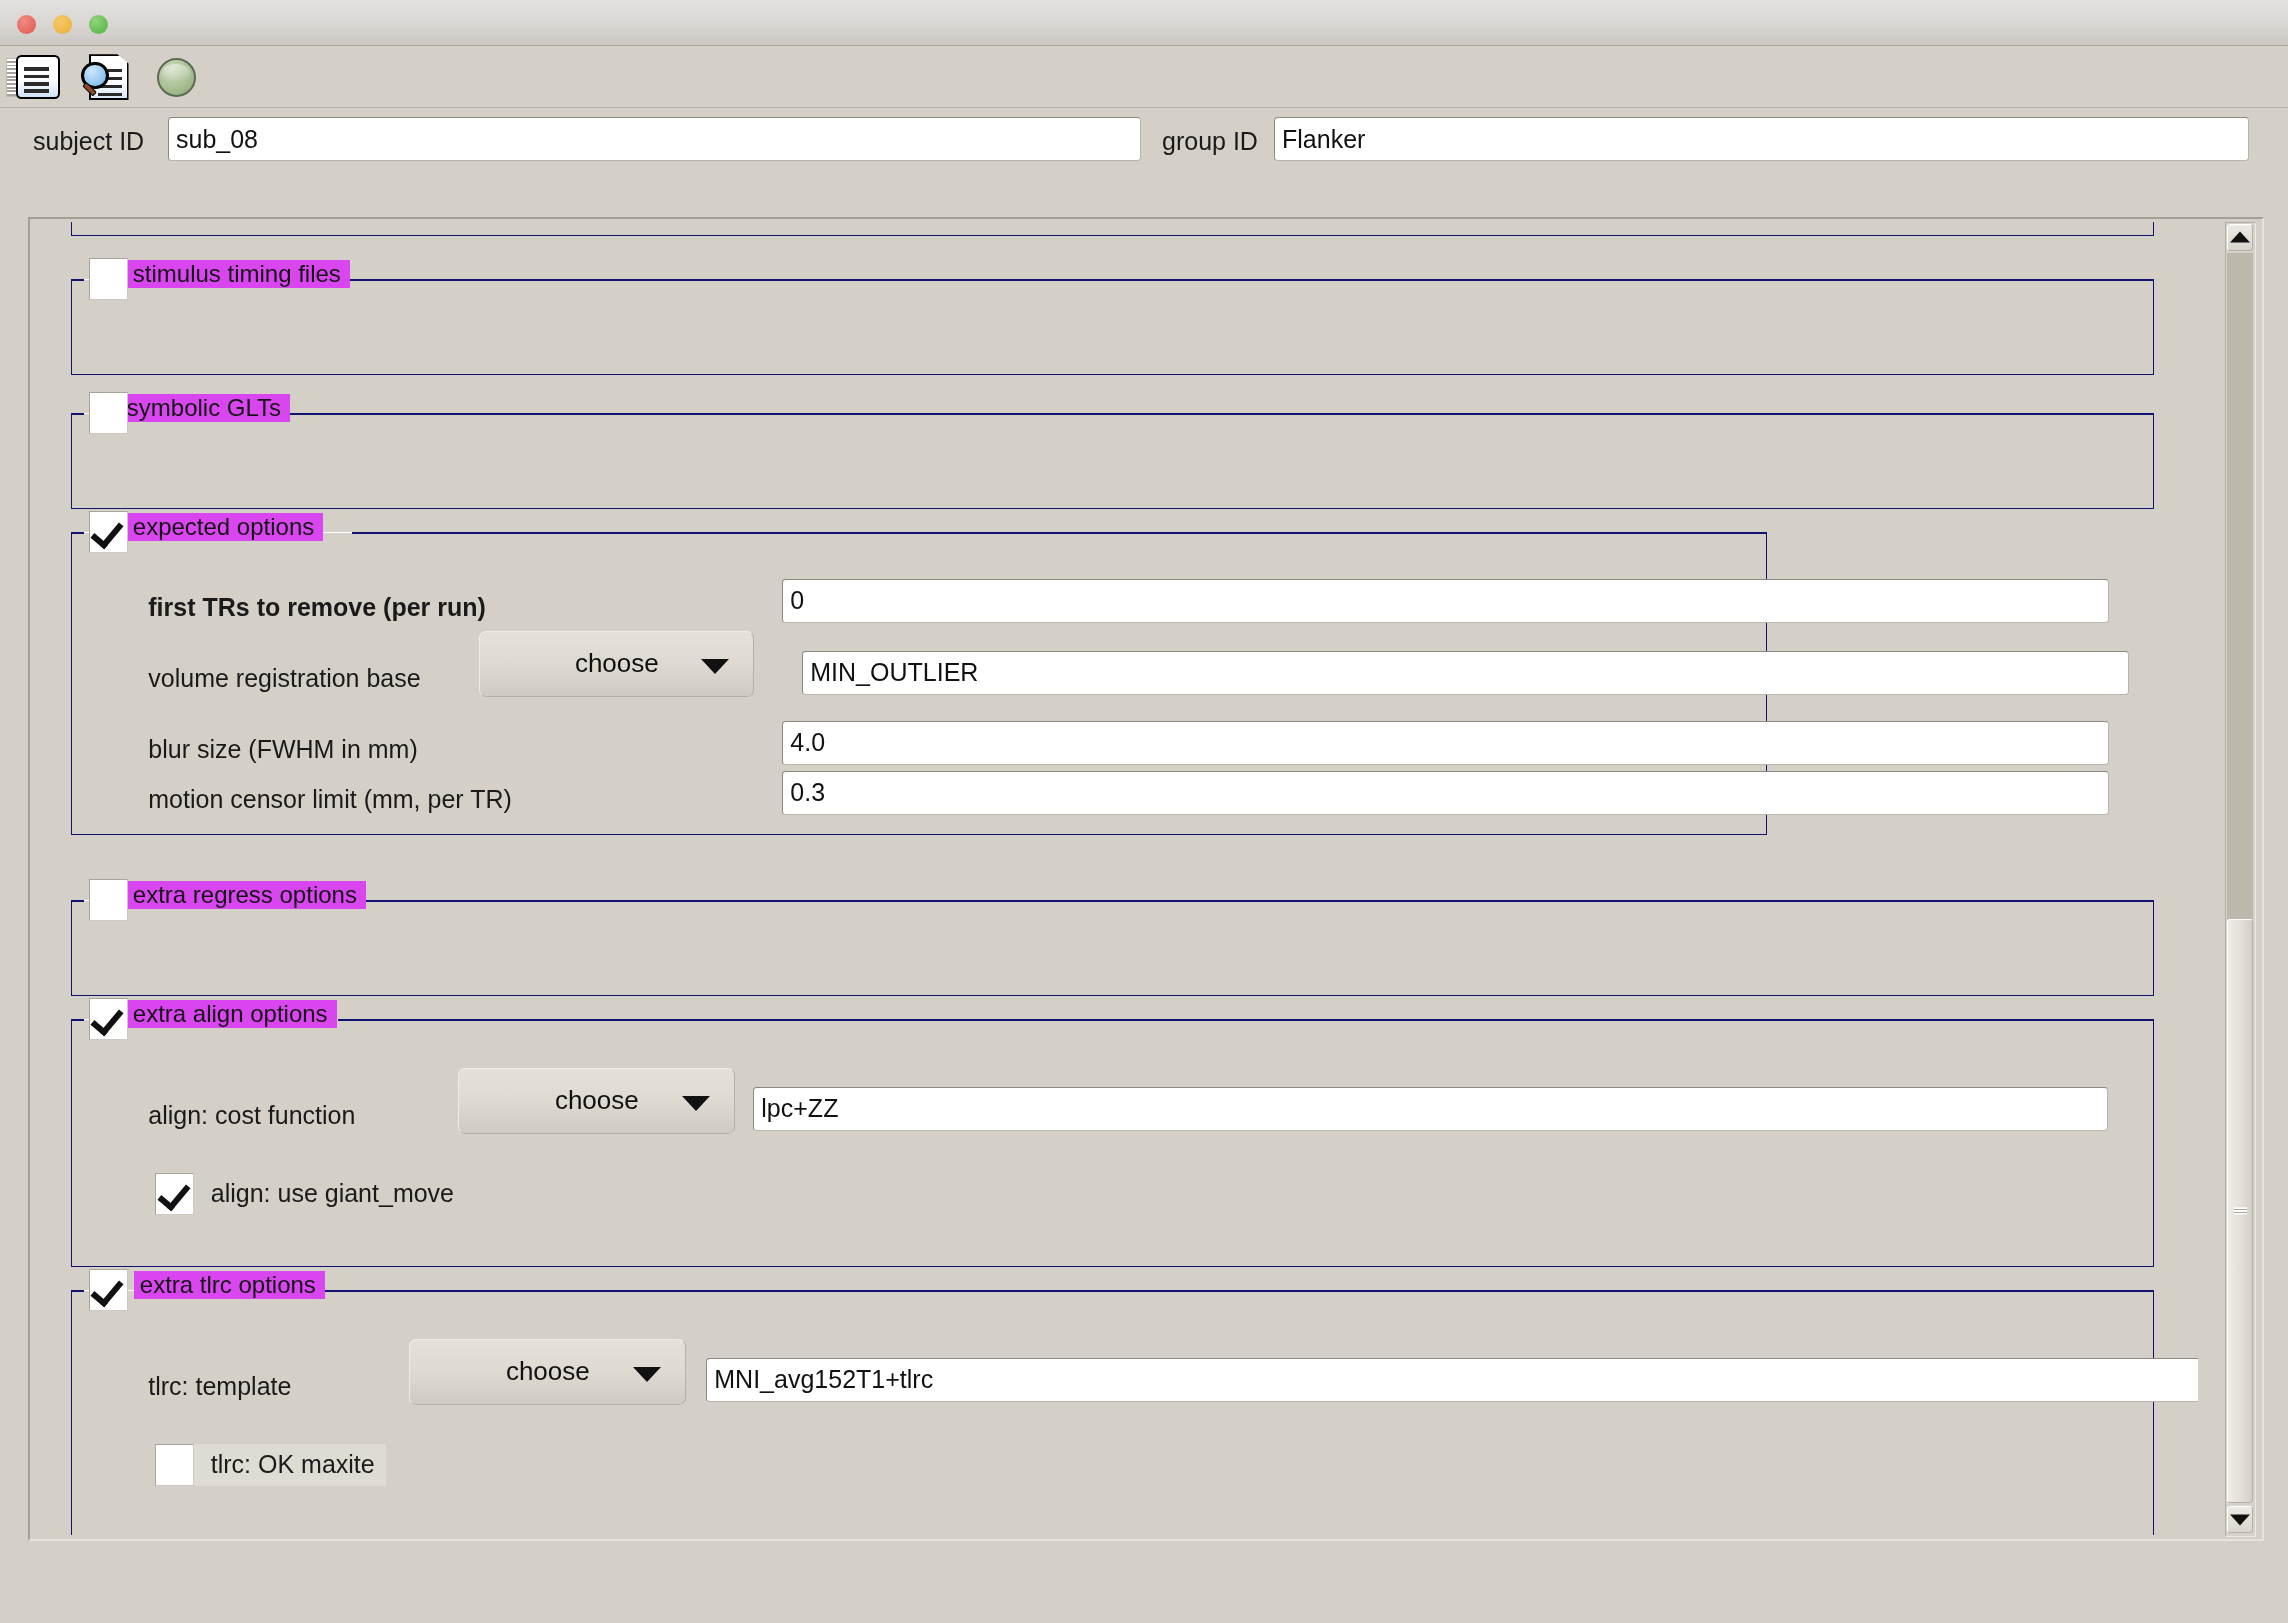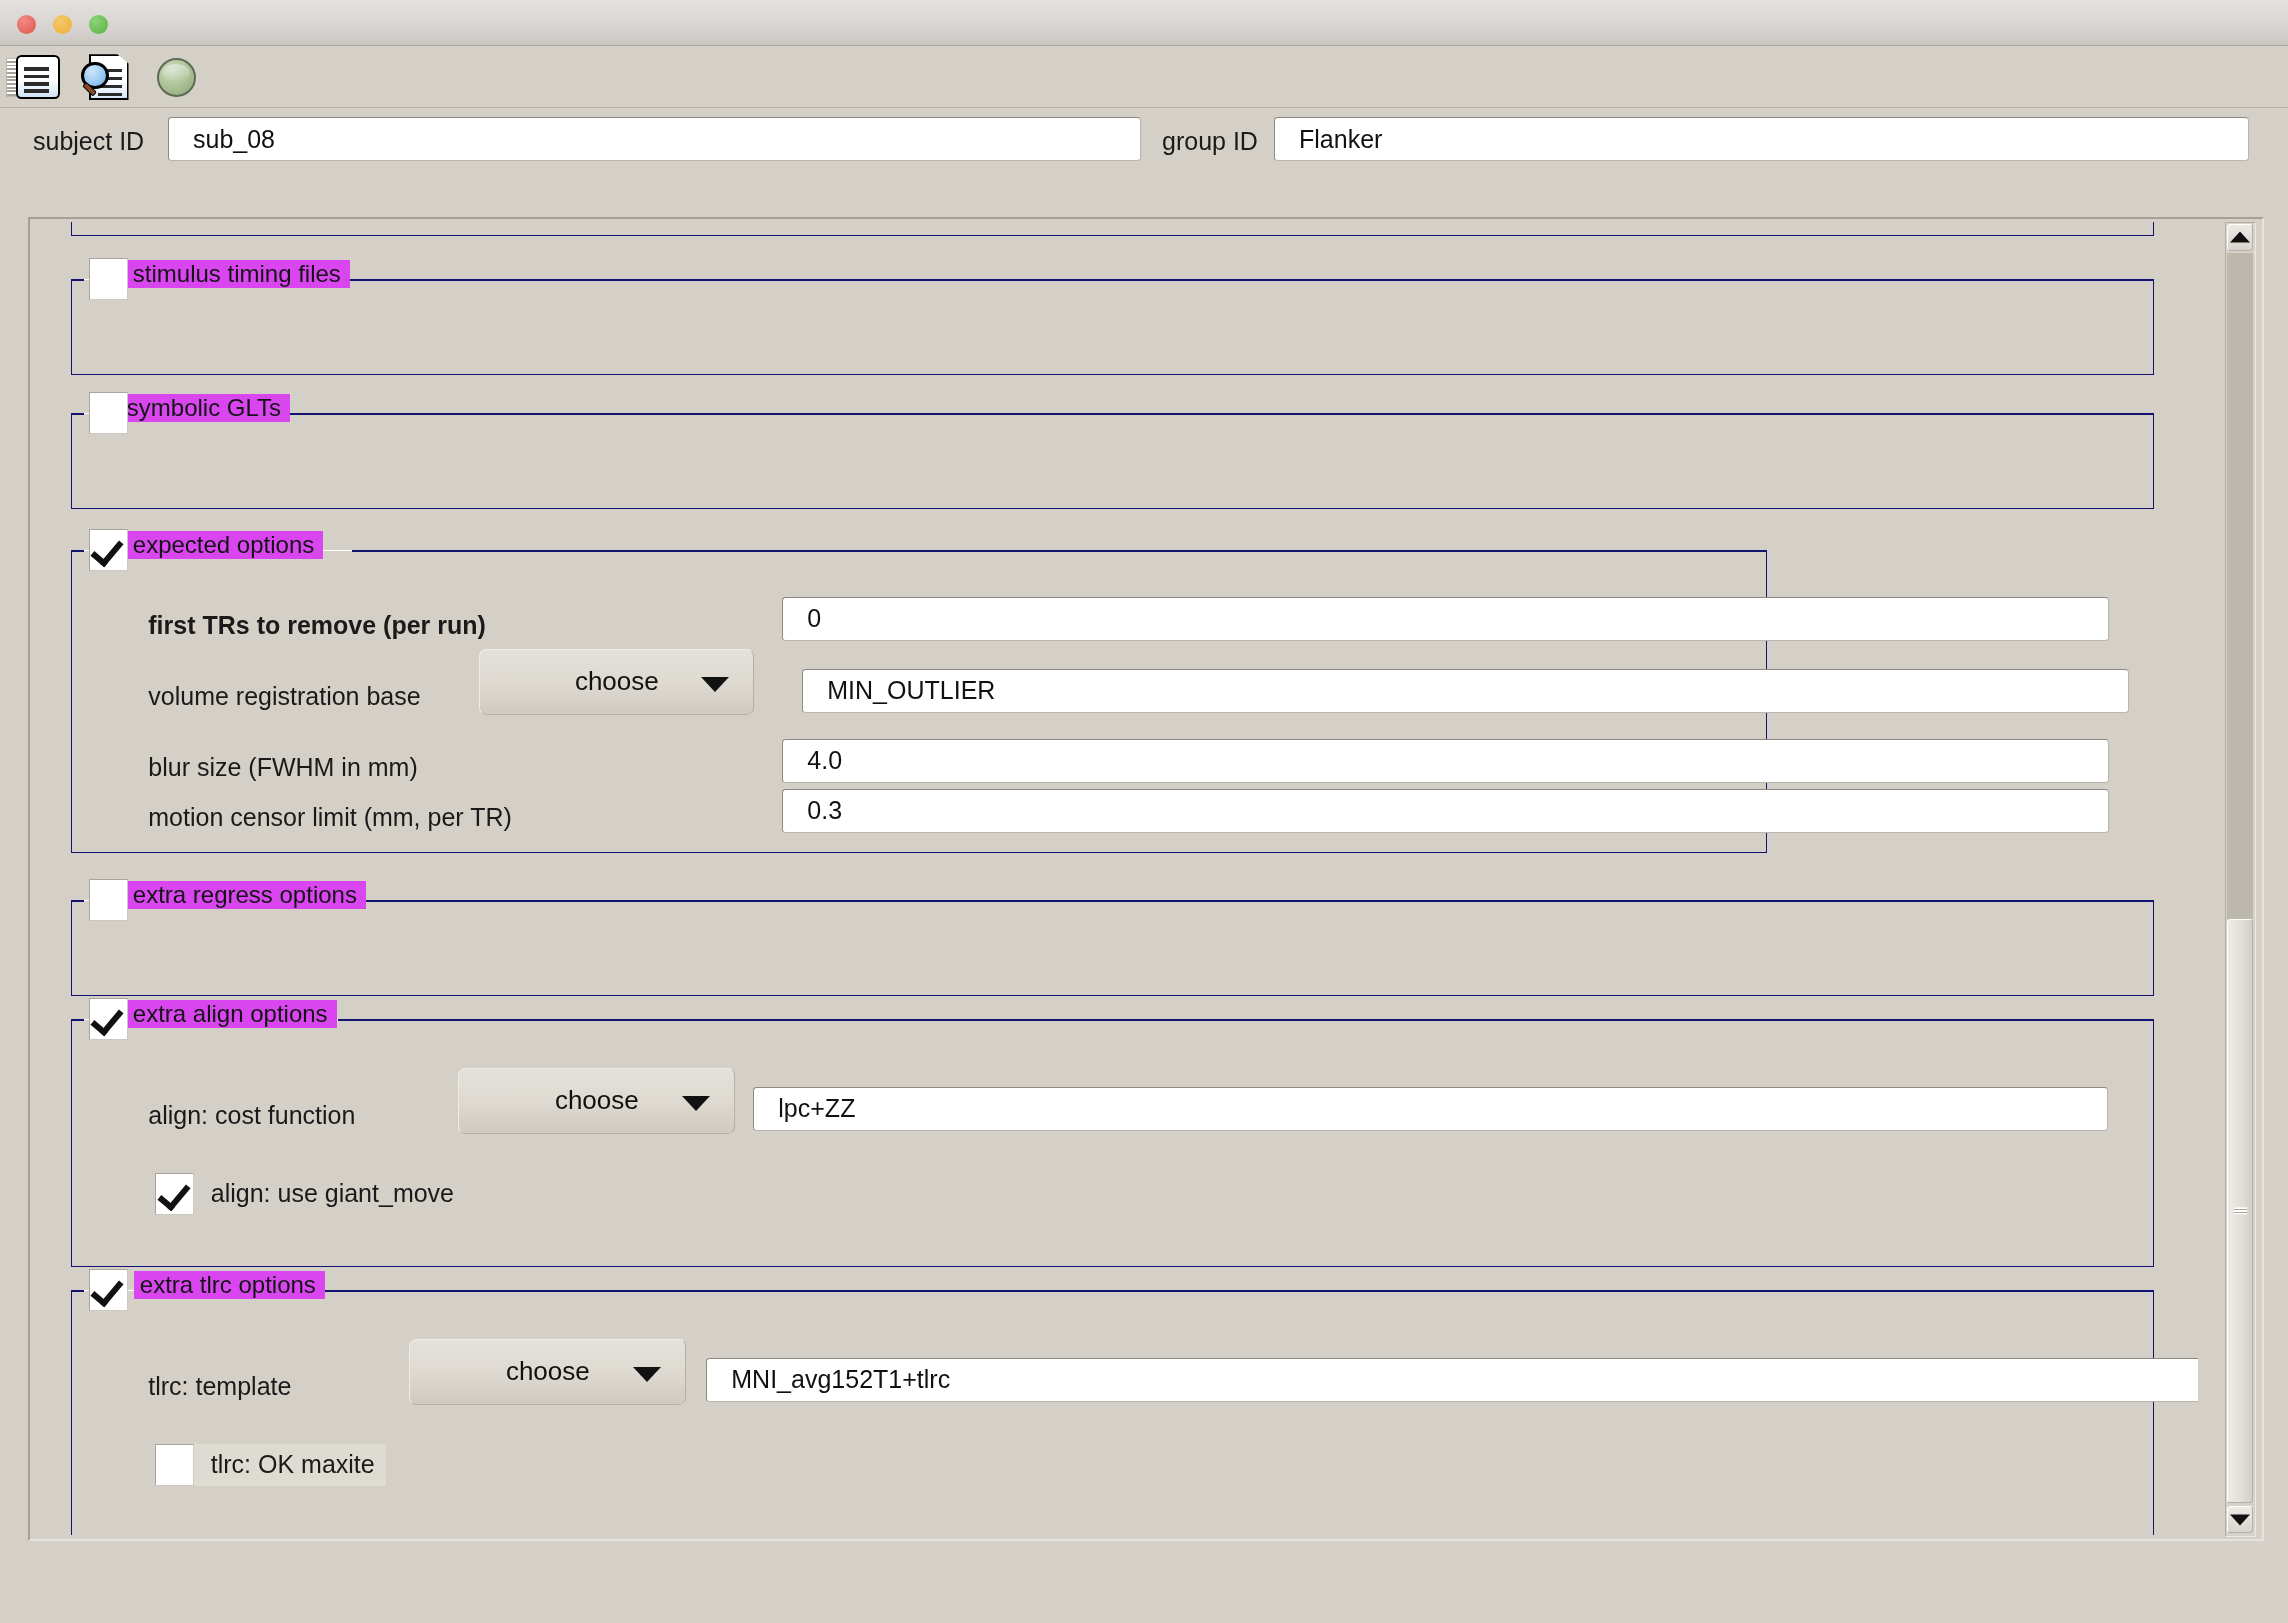--- a/index.html
+++ b/index.html
@@ -70,21 +70,21 @@
   }
 
   
   .idrow { position: absolute; left: 0; top: 108px; width: 2288px; height: 92px; }
   .idlabel { position: absolute; font-size: 25px; color: #1a1a1a; top: 19px; }
   .txtfield {
     position: absolute; background: #fff;
     border: 1.8px solid #8e887e; border-top-color:#8e887e; border-left-color:#8e887e;
     border-right-color:#b9b4ac; border-bottom-color:#b9b4ac;
     border-radius: 3.7px; font-size: 25px; color:#111;
-    padding: 0 24px; display:flex; align-items:center; font-family:"Liberation Sans",sans-serif;
+    padding: 0 7px; display:flex; align-items:center; font-family:"Liberation Sans",sans-serif;
   }
 
   
   .panel {
     position: absolute; left: 27.5px; top: 217px; width: 2236px; height: 1324px;
     background: #d4d0c8;
     border: 2.8px solid #b8b3ab; border-top-color:#a49f97; border-left-color:#a49f97;
     border-right-color:#e6e3de; border-bottom-color:#e6e3de;
   }
   .panelinner { position:absolute; left:2.8px; top:2.8px; width:2166px; height:1313px; overflow:hidden; }
@@ -218,21 +218,21 @@
     </div>
 
     <div class="grp" style="left:39px; top:191px; width:2083px; height:96px;">
       <div class="edge"></div>
       <div class="topline-l"></div>
       <div class="topline-r" style="left:208px;"></div>
       <div class="grp-title" style="left:49px;">symbolic GLTs</div>
       <div class="chk" style="left:16.5px; top:-22px;"></div>
     </div>
 
-    <div class="grp" style="left:39px; top:328px; width:1696px; height:303px;">
+    <div class="grp" style="left:39px; top:310px; width:1696px; height:303px;">
       <div class="edge"></div>
       <div class="topline-l"></div>
       <div class="topline-r" style="left:280px;"></div>
       <div class="grp-title" style="left:55px;">expected options</div>
       <div class="chk on" style="left:16.5px; top:-22px;"></div>
 
       <div class="fieldlabel" style="left:76px; top:60px;font-weight:bold;">first TRs to remove (per run)</div>
       <div class="txtfield" style="left:710px; top:46px; width:1327px; height:44px;">0</div>
 
       <div class="fieldlabel" style="left:76px; top:131px;">volume registration base</div>

